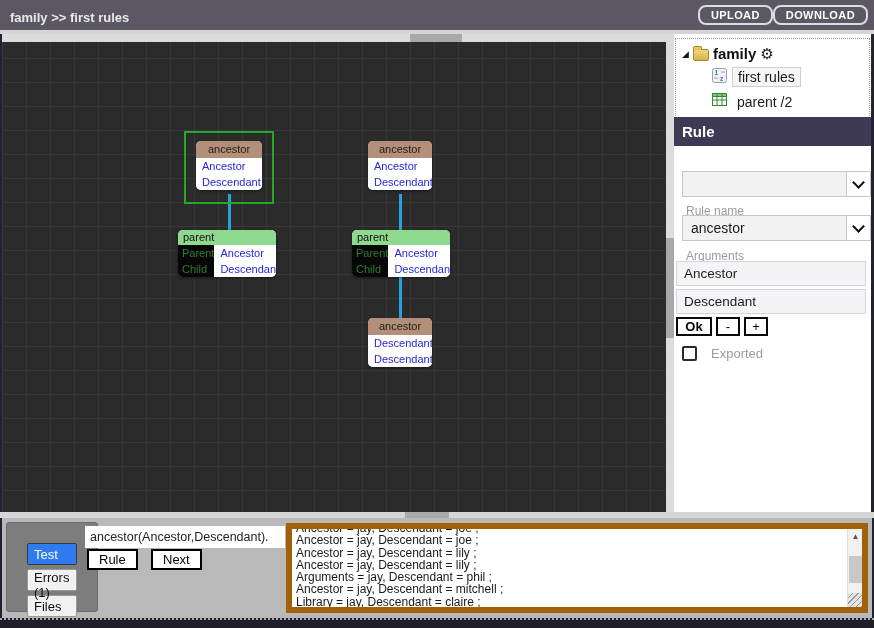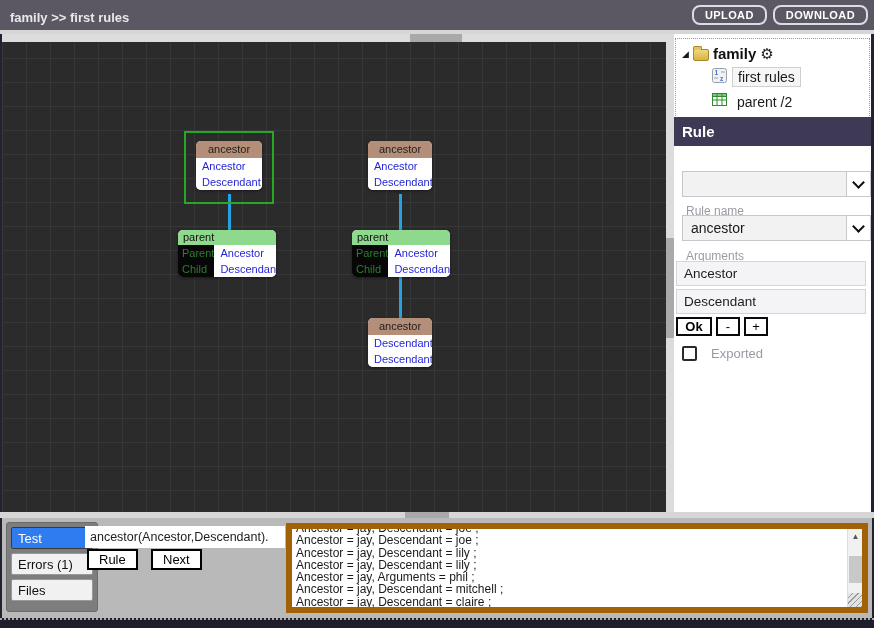--- a/index.html
+++ b/index.html
@@ -3,21 +3,21 @@
 <meta charset="utf-8">
 <style>
   * { margin:0; padding:0; box-sizing:border-box; }
   html,body { width:874px; height:628px; }
   body { position:relative; background:#23222e; font-family:"Liberation Sans", sans-serif; overflow:hidden; }
 
   
   .topbar { position:absolute; left:0; top:0; width:874px; height:34px; background:#5b5864;
             display:flex; align-items:center; }
   .breadcrumb { color:#e8e8ea; font-size:13px; font-weight:bold; padding-left:10px; }
-  .tb-buttons { position:absolute; right:6px; top:5px; display:flex; gap:6px; }
+  .tb-buttons { position:absolute; right:6px; top:5px; display:flex; }
   .tb-btn { background:transparent; color:#fff; border:2px solid #dcdce4; border-radius:8px;
             font-family:"Liberation Sans",sans-serif; font-size:11px; font-weight:bold;
             letter-spacing:.4px; padding:2px 11px; height:20px; cursor:pointer; }
 
   .strip-top { position:absolute; left:0; top:30px; width:874px; height:4px; background:#d6d6d6; }
 
   
   .canvas { position:absolute; left:2px; top:34px; width:664px; height:478px;
             background-color:#2b2b2b;
             background-image:linear-gradient(#373737 1px, transparent 1px),
@@ -78,21 +78,21 @@
   .exported-row { position:absolute; left:8px; top:312px; display:flex; align-items:center; gap:14px; }
   .checkbox { width:15px; height:15px; background:#fff; border:2px solid #2a2a2a; border-radius:2px; cursor:pointer; }
   .exported-label { font-size:13px; color:#9b9ba4; }
 
   
   .strip-bottom { position:absolute; left:0; top:512px; width:874px; height:6px; background:#d6d6d6; }
   .strip-bottom .thumb { position:absolute; left:405px; top:0; width:44px; height:6px; background:#a9a9a9; }
 
   .bottom-panel { position:absolute; left:2px; top:518px; width:870px; height:100px; background:#b9b9b9; }
   .tab-box { position:absolute; left:4px; top:4px; width:92px; height:90px; background:#7d7d7d;
-             border:1px solid #6b6b6b; border-radius:3px; padding:4px; }
+             border:1px solid #6b6b6b; border-radius:3px; padding:20px; }
   .tab { display:block; width:100%; height:22px; margin-bottom:4px; font-family:"Liberation Sans",sans-serif;
          font-size:13px; text-align:left; padding-left:6px; border:1px solid #999;
          background:#f1f1f1; color:#111; border-radius:2px; cursor:pointer; }
   .tab.active { background:#2e7cf0; color:#fff; border-color:#3a3a3a; }
 
   .query-input { position:absolute; left:83px; top:8px; width:200px; height:22px; background:#fff;
                  border:none; font-family:"Liberation Sans",sans-serif; font-size:12.5px; color:#222; padding:8px 5px; }
   .qbtn { position:absolute; top:31px; height:21px; background:#fff; border:2px solid #000;
           font-family:"Liberation Sans",sans-serif; font-size:13px; color:#000; padding:0 10px; cursor:pointer; }
   .qbtn.query { left:85px; }
@@ -258,23 +258,23 @@
   <button class="qbtn query">Rule</button>
   <button class="qbtn next">Next</button>
 
   <div class="results">
     <div class="results-text">
         <ul id="results">
           <li>Ancestor = jay, Descendant = joe ;</li>
           <li>Ancestor = jay, Descendant = joe ;</li>
           <li>Ancestor = jay, Descendant = lily ;</li>
           <li>Ancestor = jay, Descendant = lily ;</li>
-          <li>Ancestor = jay, Arguments = phil ;</li>
+          <li>Arguments = jay, Descendant = phil ;</li>
           <li>Ancestor = jay, Descendant = mitchell ;</li>
-          <li>Ancestor = jay, Descendant = claire ;</li>
+          <li>Library = jay, Descendant = claire ;</li>
         </ul>
       </div>
     <div class="rscroll">
       <div class="rarrow up">▲</div>
       <div class="rthumb"></div>
       <div class="rarrow down">▼</div>
       <div class="rgrip"></div>
     </div>
   </div>
 </div>

